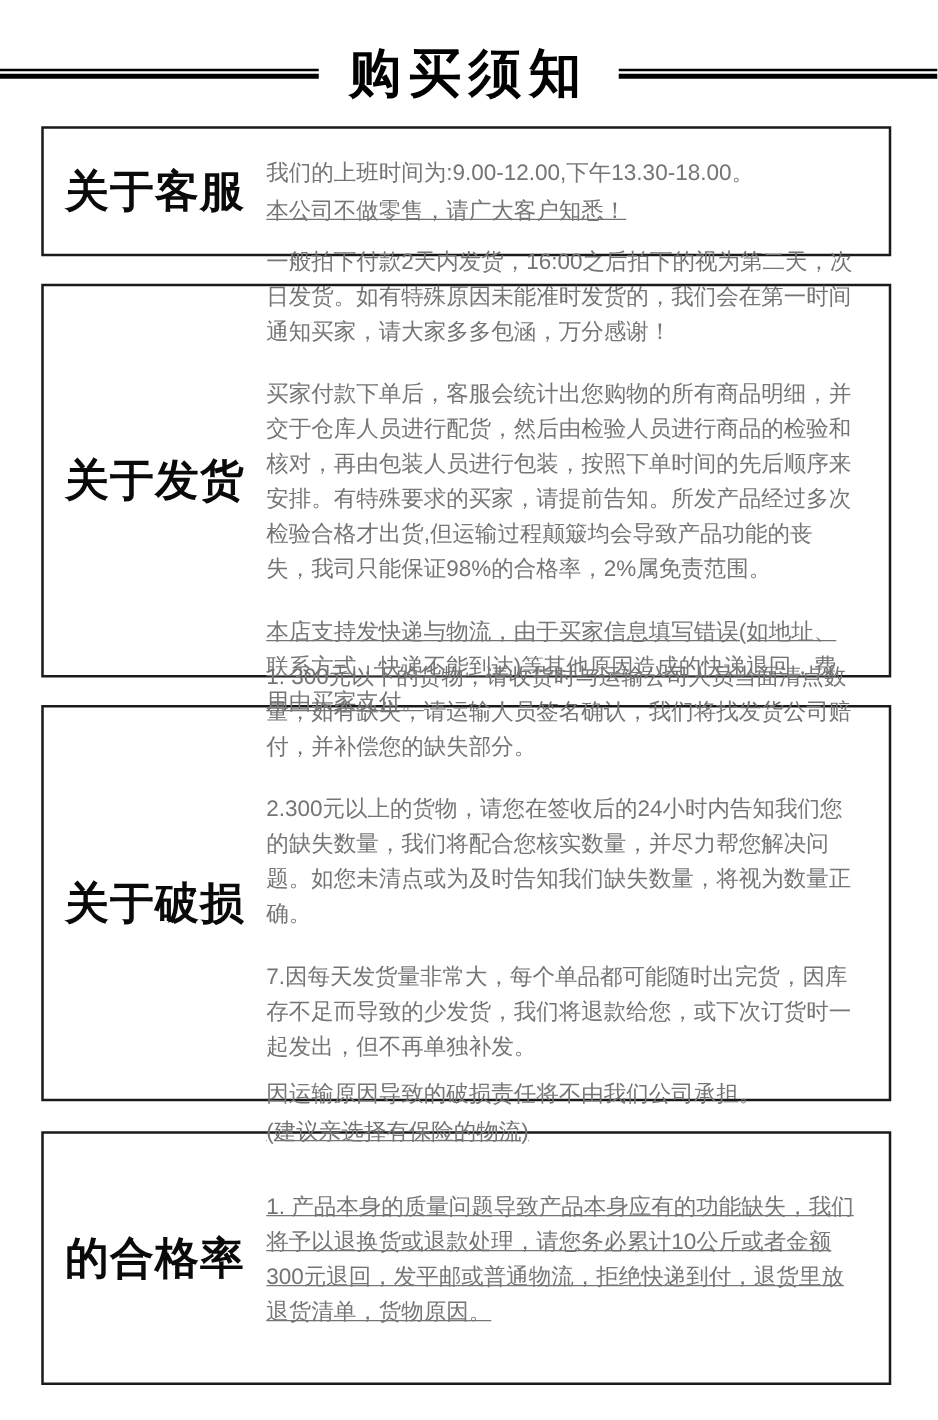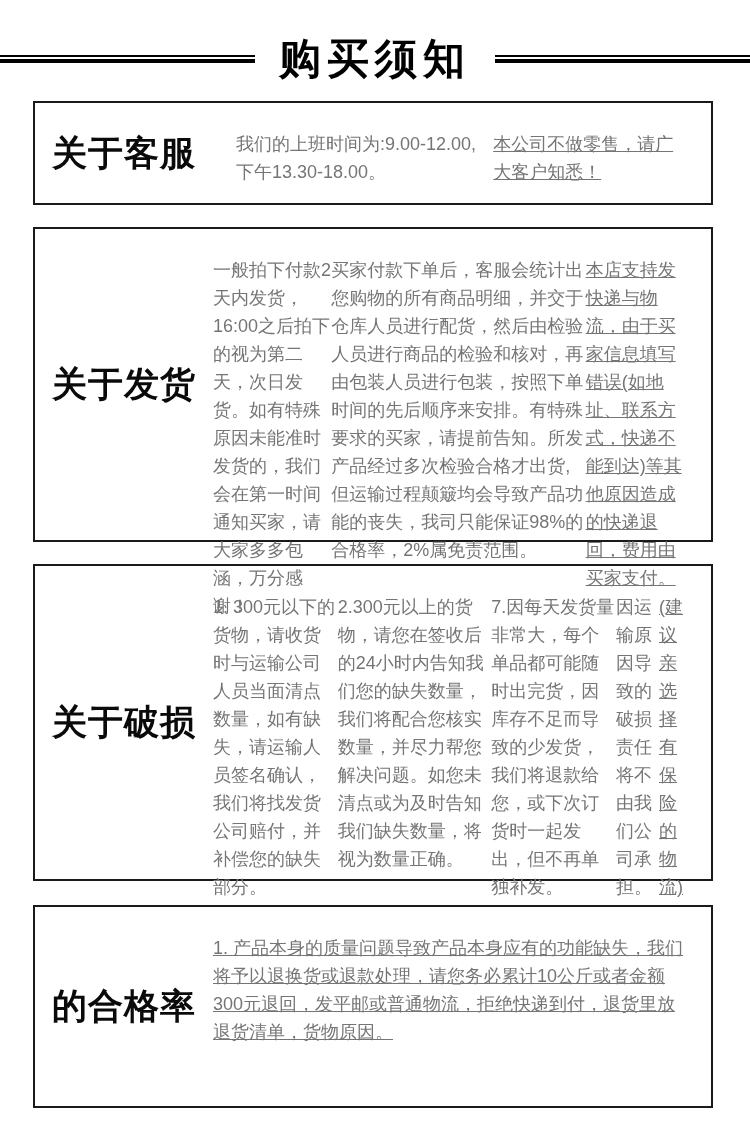--- a/index.html
+++ b/index.html
@@ -50,32 +50,33 @@
     justify-content: center;
     font-size: 35px;
     font-weight: bold;
     color: #0a0a0a;
     letter-spacing: 1px;
   }
   .box-content {
     flex: 1;
     padding: 27px 28px 27px 0;
     display: flex;
+    flex-direction: column;
     justify-content: center;
   }
   .box-content p {
     font-size: 18px;
     line-height: 28px;
     color: #757575;
     margin-bottom: 22px;
   }
   .box-content p.mb-tight { margin-bottom: 2px; }
   .box-content p:last-child { margin-bottom: 0; text-decoration: underline; }
 
-  .box-cs    { height: 104px; margin-top: 13px; gap: 23px; }
+  .box-cs    { height: 104px; margin-top: 13px; }
   .box-ship  { height: 315px; }
   .box-dmg   { height: 317px; margin-bottom: 24px; }
   .box-after { height: 203px; }
 </style>
 </head>
 <body>
 
 <header class="title-band">
   <div class="dline"></div>
   <h1 class="page-title">购买须知</h1>

